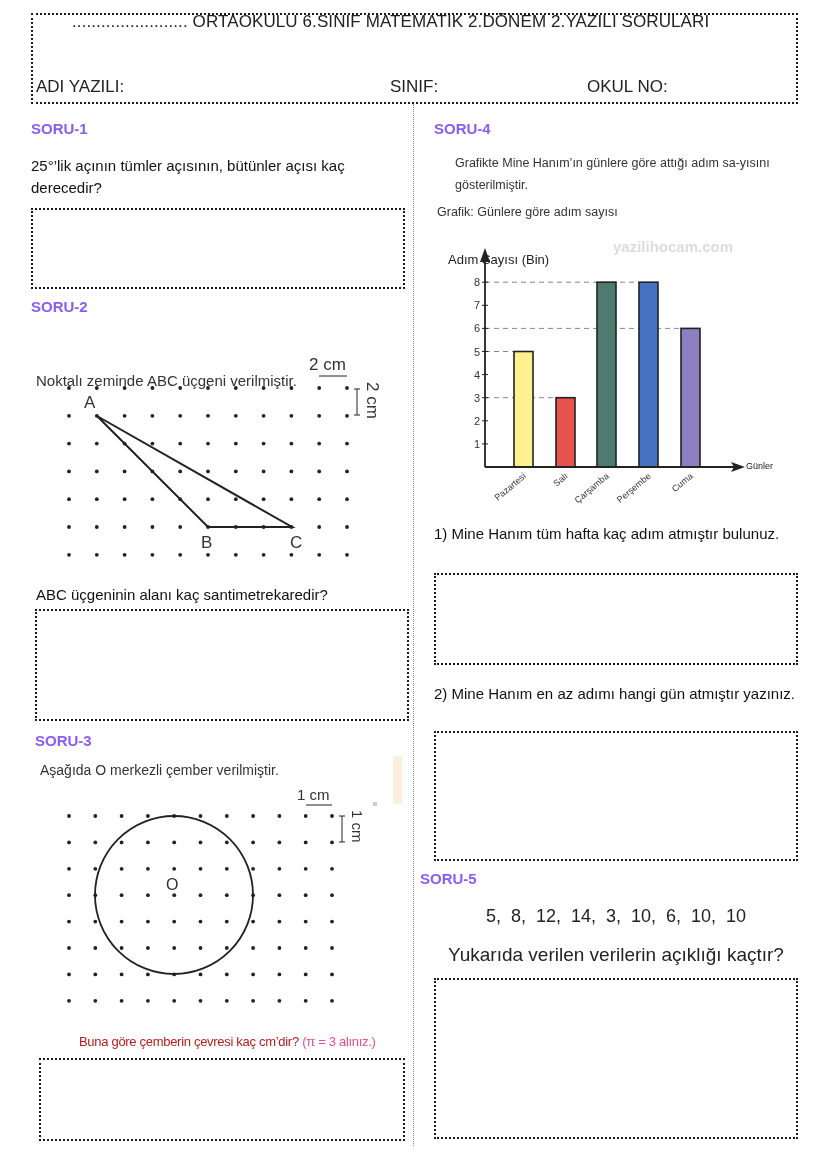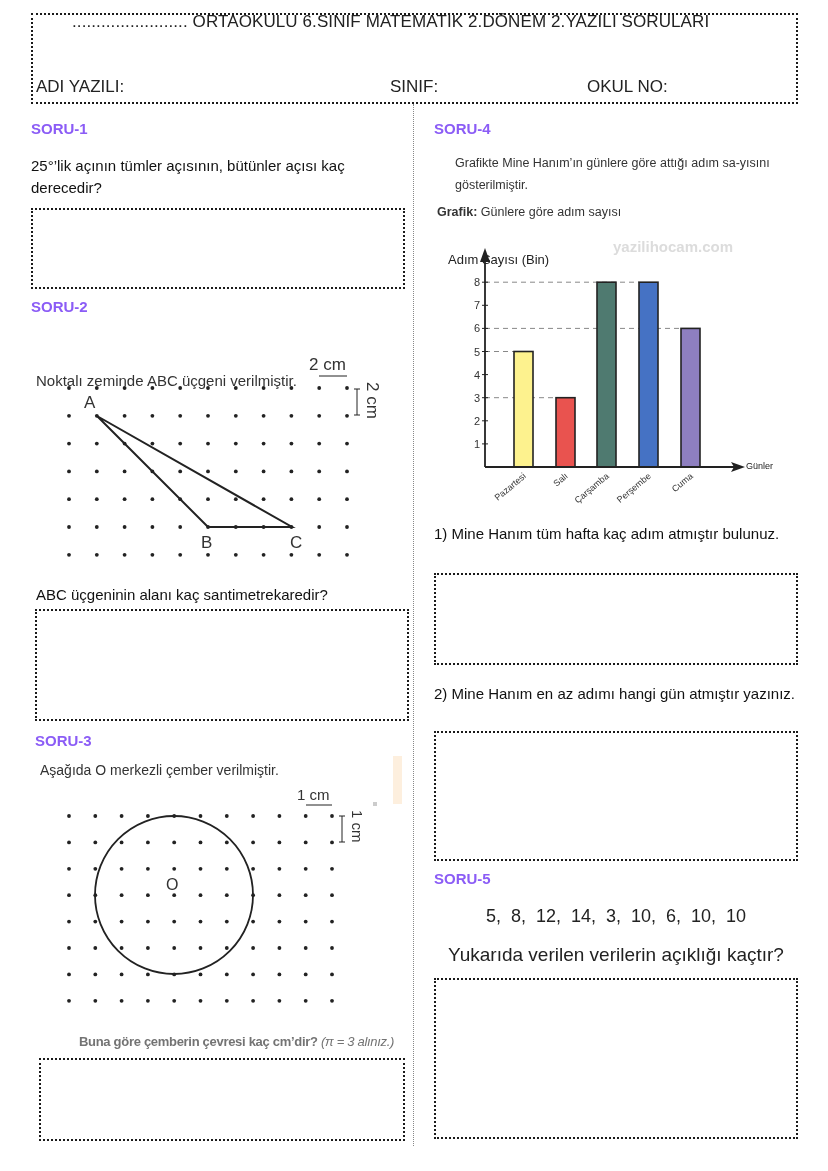--- a/index.html
+++ b/index.html
@@ -233,29 +233,29 @@
   <line x1="342" y1="816" x2="342" y2="842" stroke="#222" stroke-width="1"></line>
   <line x1="339" y1="816" x2="345" y2="816" stroke="#222" stroke-width="1"></line>
   <line x1="339" y1="842" x2="345" y2="842" stroke="#222" stroke-width="1"></line>
   <rect x="373" y="802" width="4" height="4" fill="#ccc"></rect>
 </svg>
 <div class="abs" style="left:297px; top:786px; font-size:15px; color:#333;">1 cm</div>
 <div class="abs" style="left:348px; top:810px; font-size:15px; color:#333; transform-origin:left top; transform:rotate(90deg) translate(0,-18px);">1 cm</div>
 <div class="abs" style="left:166px; top:876px; font-size:16px; color:#333;">O</div>
 
 <div class="abs" style="left:39px; top:1034px; white-space:nowrap; font-size:13px; letter-spacing:-0.3px;">
-  <span style="font-weight:bold; color:#737373;padding-left:40px;">Buna göre çemberin çevresi kaç cm’dir?</span>
-  <span style="color:#737373;font-style:italic;">(π = 3 alınız.)</span>
+  <span style="font-weight:normal; color:#b91c1c;padding-left:40px;">Buna göre çemberin çevresi kaç cm’dir?</span>
+  <span style="color:#ec4899;">(π = 3 alınız.)</span>
 </div>
 <div class="dotted-box" style="left:39px; top:1058px; width:366px; height:83px;"></div>
 
 <div class="abs soru-label" style="left:434px; top:120px;">SORU-4</div>
 <div class="abs q-small" style="left:455px; top:152px; width:332px;">Grafikte Mine Hanım’ın günlere göre attığı adım sa-yısını gösterilmiştir.</div>
 <div class="abs" style="left:437px; top:205px; font-size:12.5px; color:#333; white-space:nowrap;">
-  <span style="font-weight:bold;">Grafik:</span>
+  <span style="font-weight:normal;">Grafik:</span>
   <span>Günlere göre adım sayısı</span>
 </div>
 <div class="abs" style="left:448px; top:252px; font-size:13px; color:#222; white-space:nowrap;text-align:center;">Adım Sayısı (Bin)</div>
 <div class="abs watermark" style="left:613px; top:238px;">yazilihocam.com</div>
 
 <svg class="abs" style="left:0; top:0;" width="828" height="520">
   <g id="chart-grid">
       <line x1="485" y1="397.7" x2="556" y2="397.7" stroke="#888" stroke-width="1" stroke-dasharray="5,4"></line>
       <line x1="485" y1="351.5" x2="514" y2="351.5" stroke="#888" stroke-width="1" stroke-dasharray="5,4"></line>
       <line x1="485" y1="328.4" x2="681" y2="328.4" stroke="#888" stroke-width="1" stroke-dasharray="5,4"></line>
@@ -299,16 +299,16 @@
       <text x="693.5" y="477" font-size="9" fill="#333" text-anchor="end" transform="rotate(-40 693.5 477)">Cuma</text>
     </g>
 </svg>
 <div class="abs" style="left:746px; top:461px; font-size:9px; color:#222;">Günler</div>
 
 <div class="abs q-bold justify" style="left:434px; top:523px; width:363px;">1) Mine Hanım tüm hafta kaç adım atmıştır bulunuz.</div>
 <div class="dotted-box" style="left:434px; top:573px; width:364px; height:92px;"></div>
 <div class="abs q-bold justify" style="left:434px; top:683px; width:363px;">2) Mine Hanım en az adımı hangi gün atmıştır yazınız.</div>
 <div class="dotted-box" style="left:434px; top:731px; width:364px; height:130px;"></div>
 
-<div class="abs soru-label" style="left:434px; top:870px;">SORU-5</div>
+<div class="abs soru-label" style="left:420px; top:870px;">SORU-5</div>
 <div class="abs" style="left:434px; top:906px; width:364px; text-align:center; font-size:18px; color:#222; white-space:pre;">5,  8,  12,  14,  3,  10,  6,  10,  10</div>
 <div class="abs" style="left:434px; top:944px; width:364px; text-align:center; font-size:19px; color:#222; white-space:nowrap;">Yukarıda verilen verilerin açıklığı kaçtır?</div>
 <div class="dotted-box" style="left:434px; top:978px; width:364px; height:161px;"></div>
 
 </body></html>

